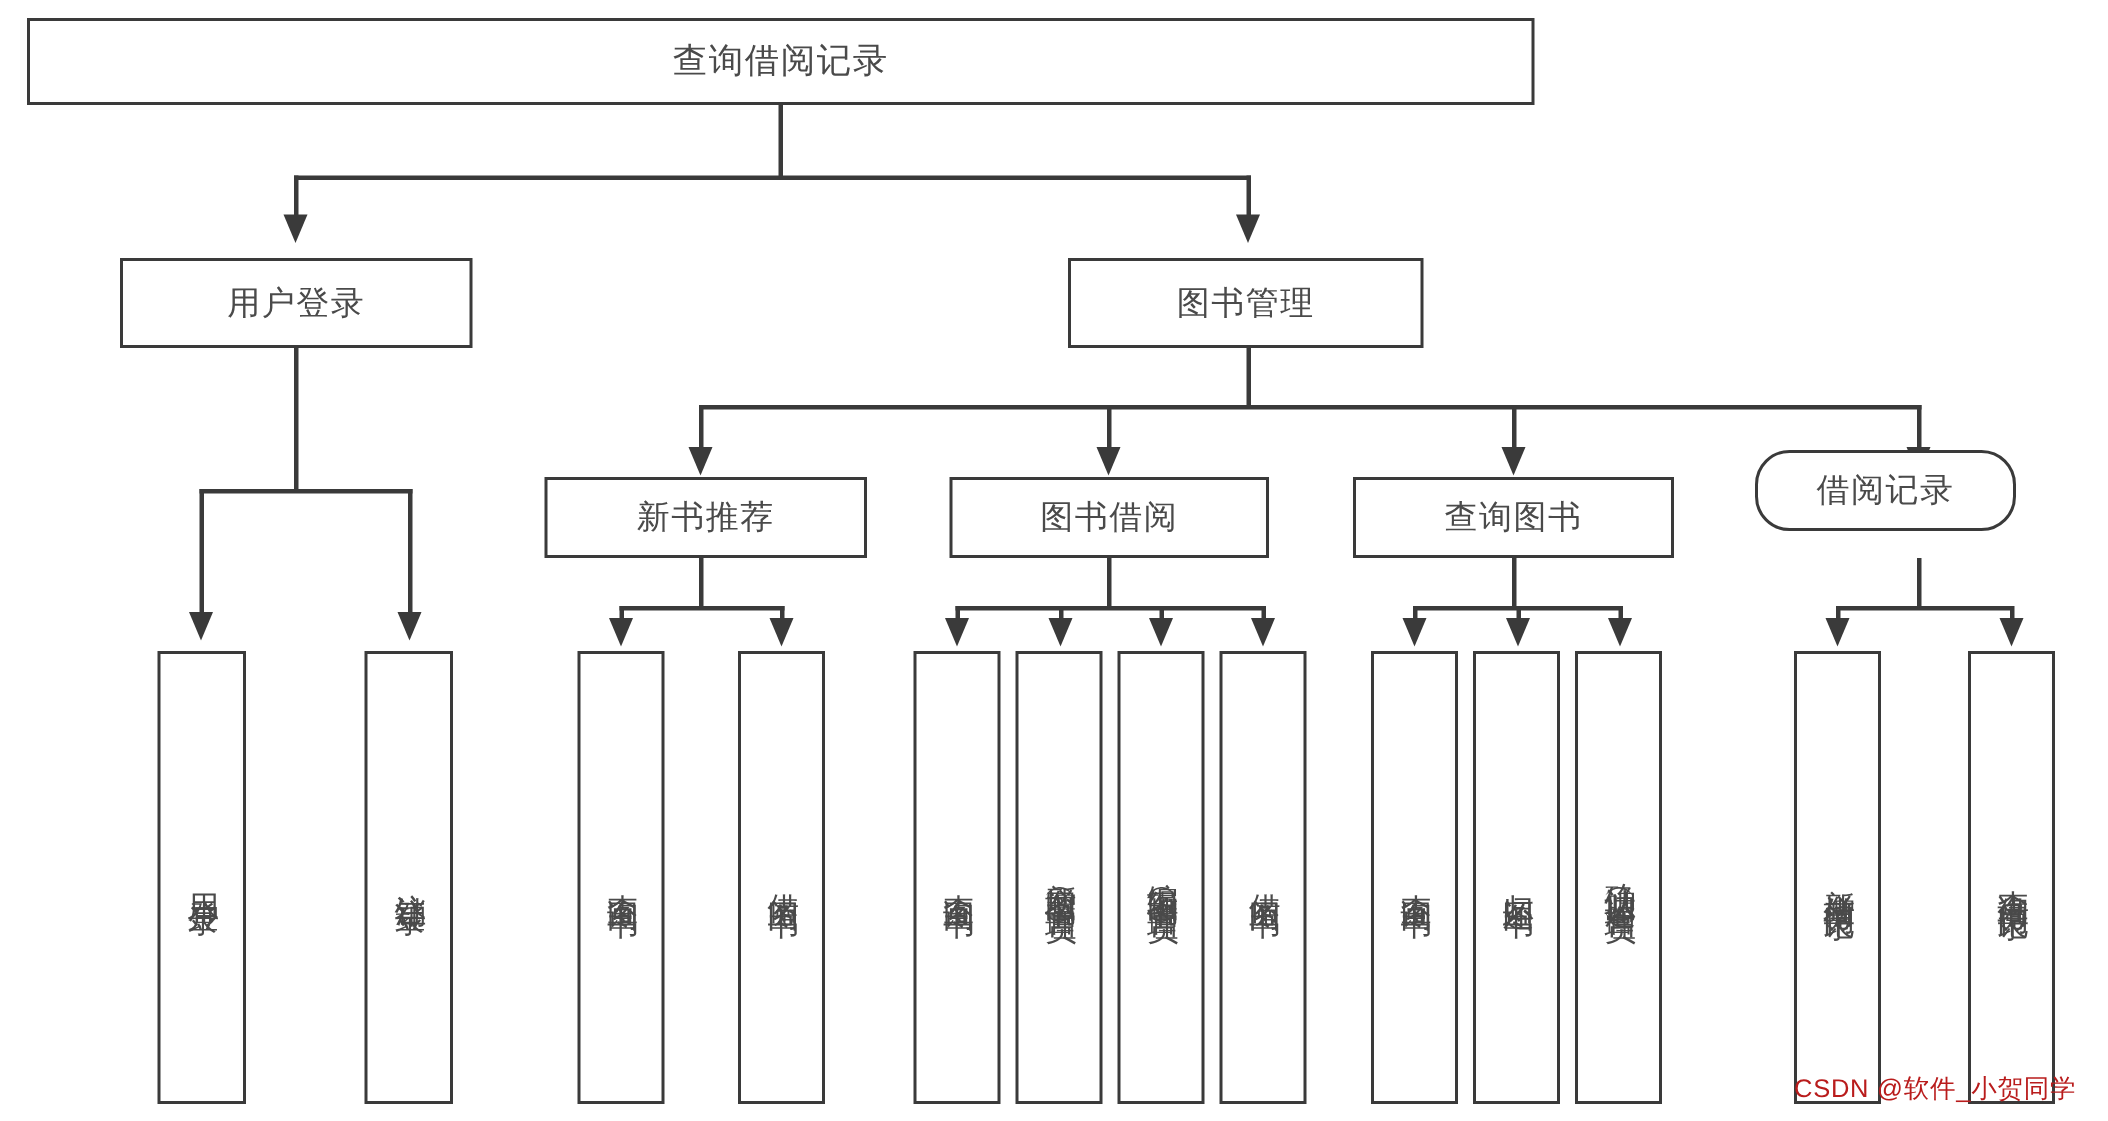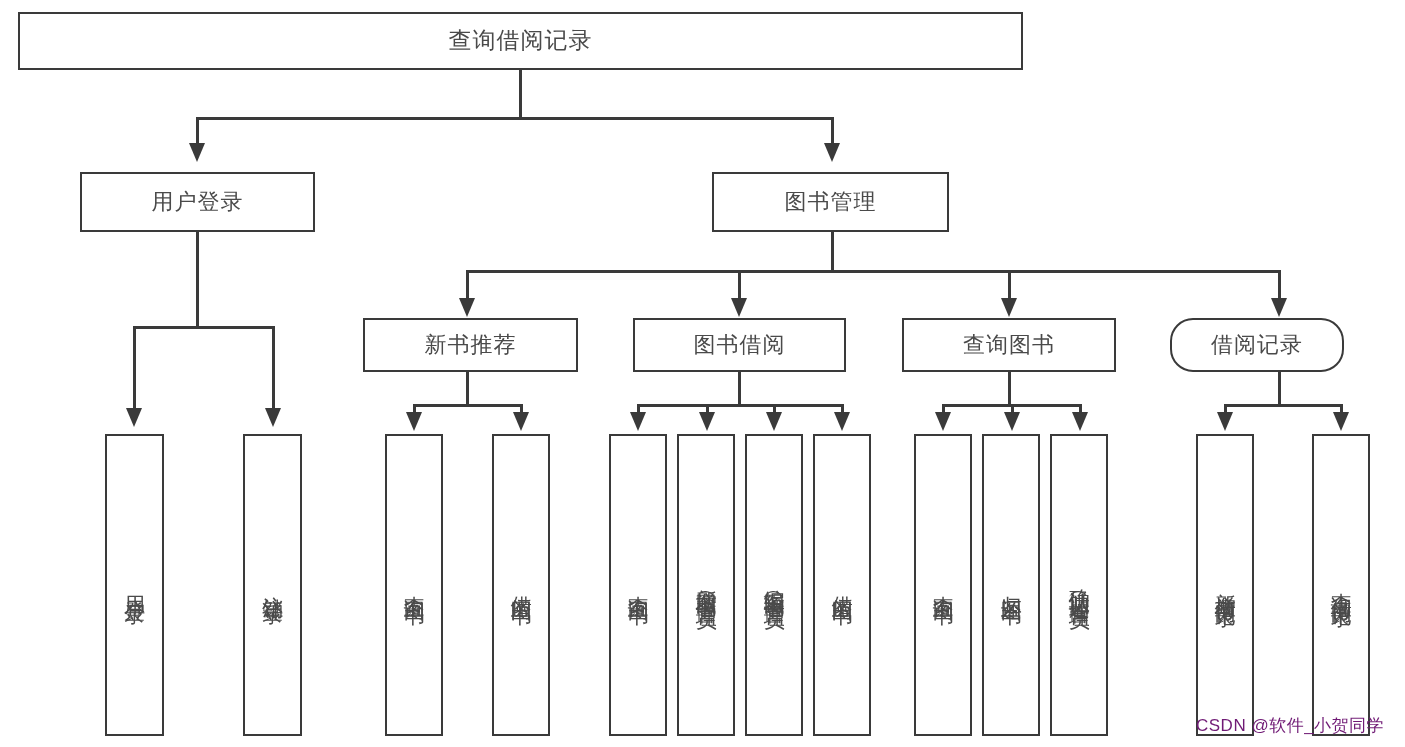--- a/index.html
+++ b/index.html
@@ -61,21 +61,21 @@
     width: 0;
     height: 0;
     border-left: 8px solid transparent;
     border-right: 8px solid transparent;
     border-top: 19px solid #3a3a3a;
   }
   
   .watermark {
     position: absolute;
     font-size: 17px;
-    color: #701a75;
+    color: #b91c1c;
     white-space: nowrap;
     letter-spacing: 0.5px;
     pointer-events: none;
     text-align: center;
   }
 </style>
 </head>
 <body>
 
 <div id="diagram">
@@ -111,21 +111,21 @@
   <div class="edge v" style="left:738px; top:270px; height:30px;"></div>
   <div class="arrow" style="left:731px; top:298px;"></div>
   <div class="edge v" style="left:1008px; top:270px; height:30px;"></div>
   <div class="arrow" style="left:1001px; top:298px;"></div>
   <div class="edge v" style="left:1278px; top:270px; height:30px;"></div>
   <div class="arrow" style="left:1271px; top:298px;"></div>
 
   <div class="node horiz" style="left:633px; top:318px; width:213px; height:54px;">图书借阅</div>
   <div class="node horiz" style="left:363px; top:318px; width:215px; height:54px;">新书推荐</div>
   <div class="node horiz" style="left:902px; top:318px; width:214px; height:54px;">查询图书</div>
-  <div class="node horiz" style="left:1170px; top:318px; width:174px; height:54px;border-radius:23px;">借阅记录</div>
+  <div class="node horiz" style="left:1170px; top:300px; width:174px; height:54px;border-radius:23px;">借阅记录</div>
 
   <div class="edge v" style="left:466px; top:372px; height:34px;"></div>
   <div class="edge h" style="left:413px; top:404px; width:110px;"></div>
   <div class="edge v" style="left:413px; top:404px; height:12px;"></div>
   <div class="arrow" style="left:406px; top:412px;"></div>
   <div class="edge v" style="left:520px; top:404px; height:12px;"></div>
   <div class="arrow" style="left:513px; top:412px;"></div>
 
   <div class="node vert" style="left:385px; top:434px; width:58px; height:302px;">查询图书</div>
   <div class="node vert" style="left:492px; top:434px; width:58px; height:302px;">借阅图书</div>

